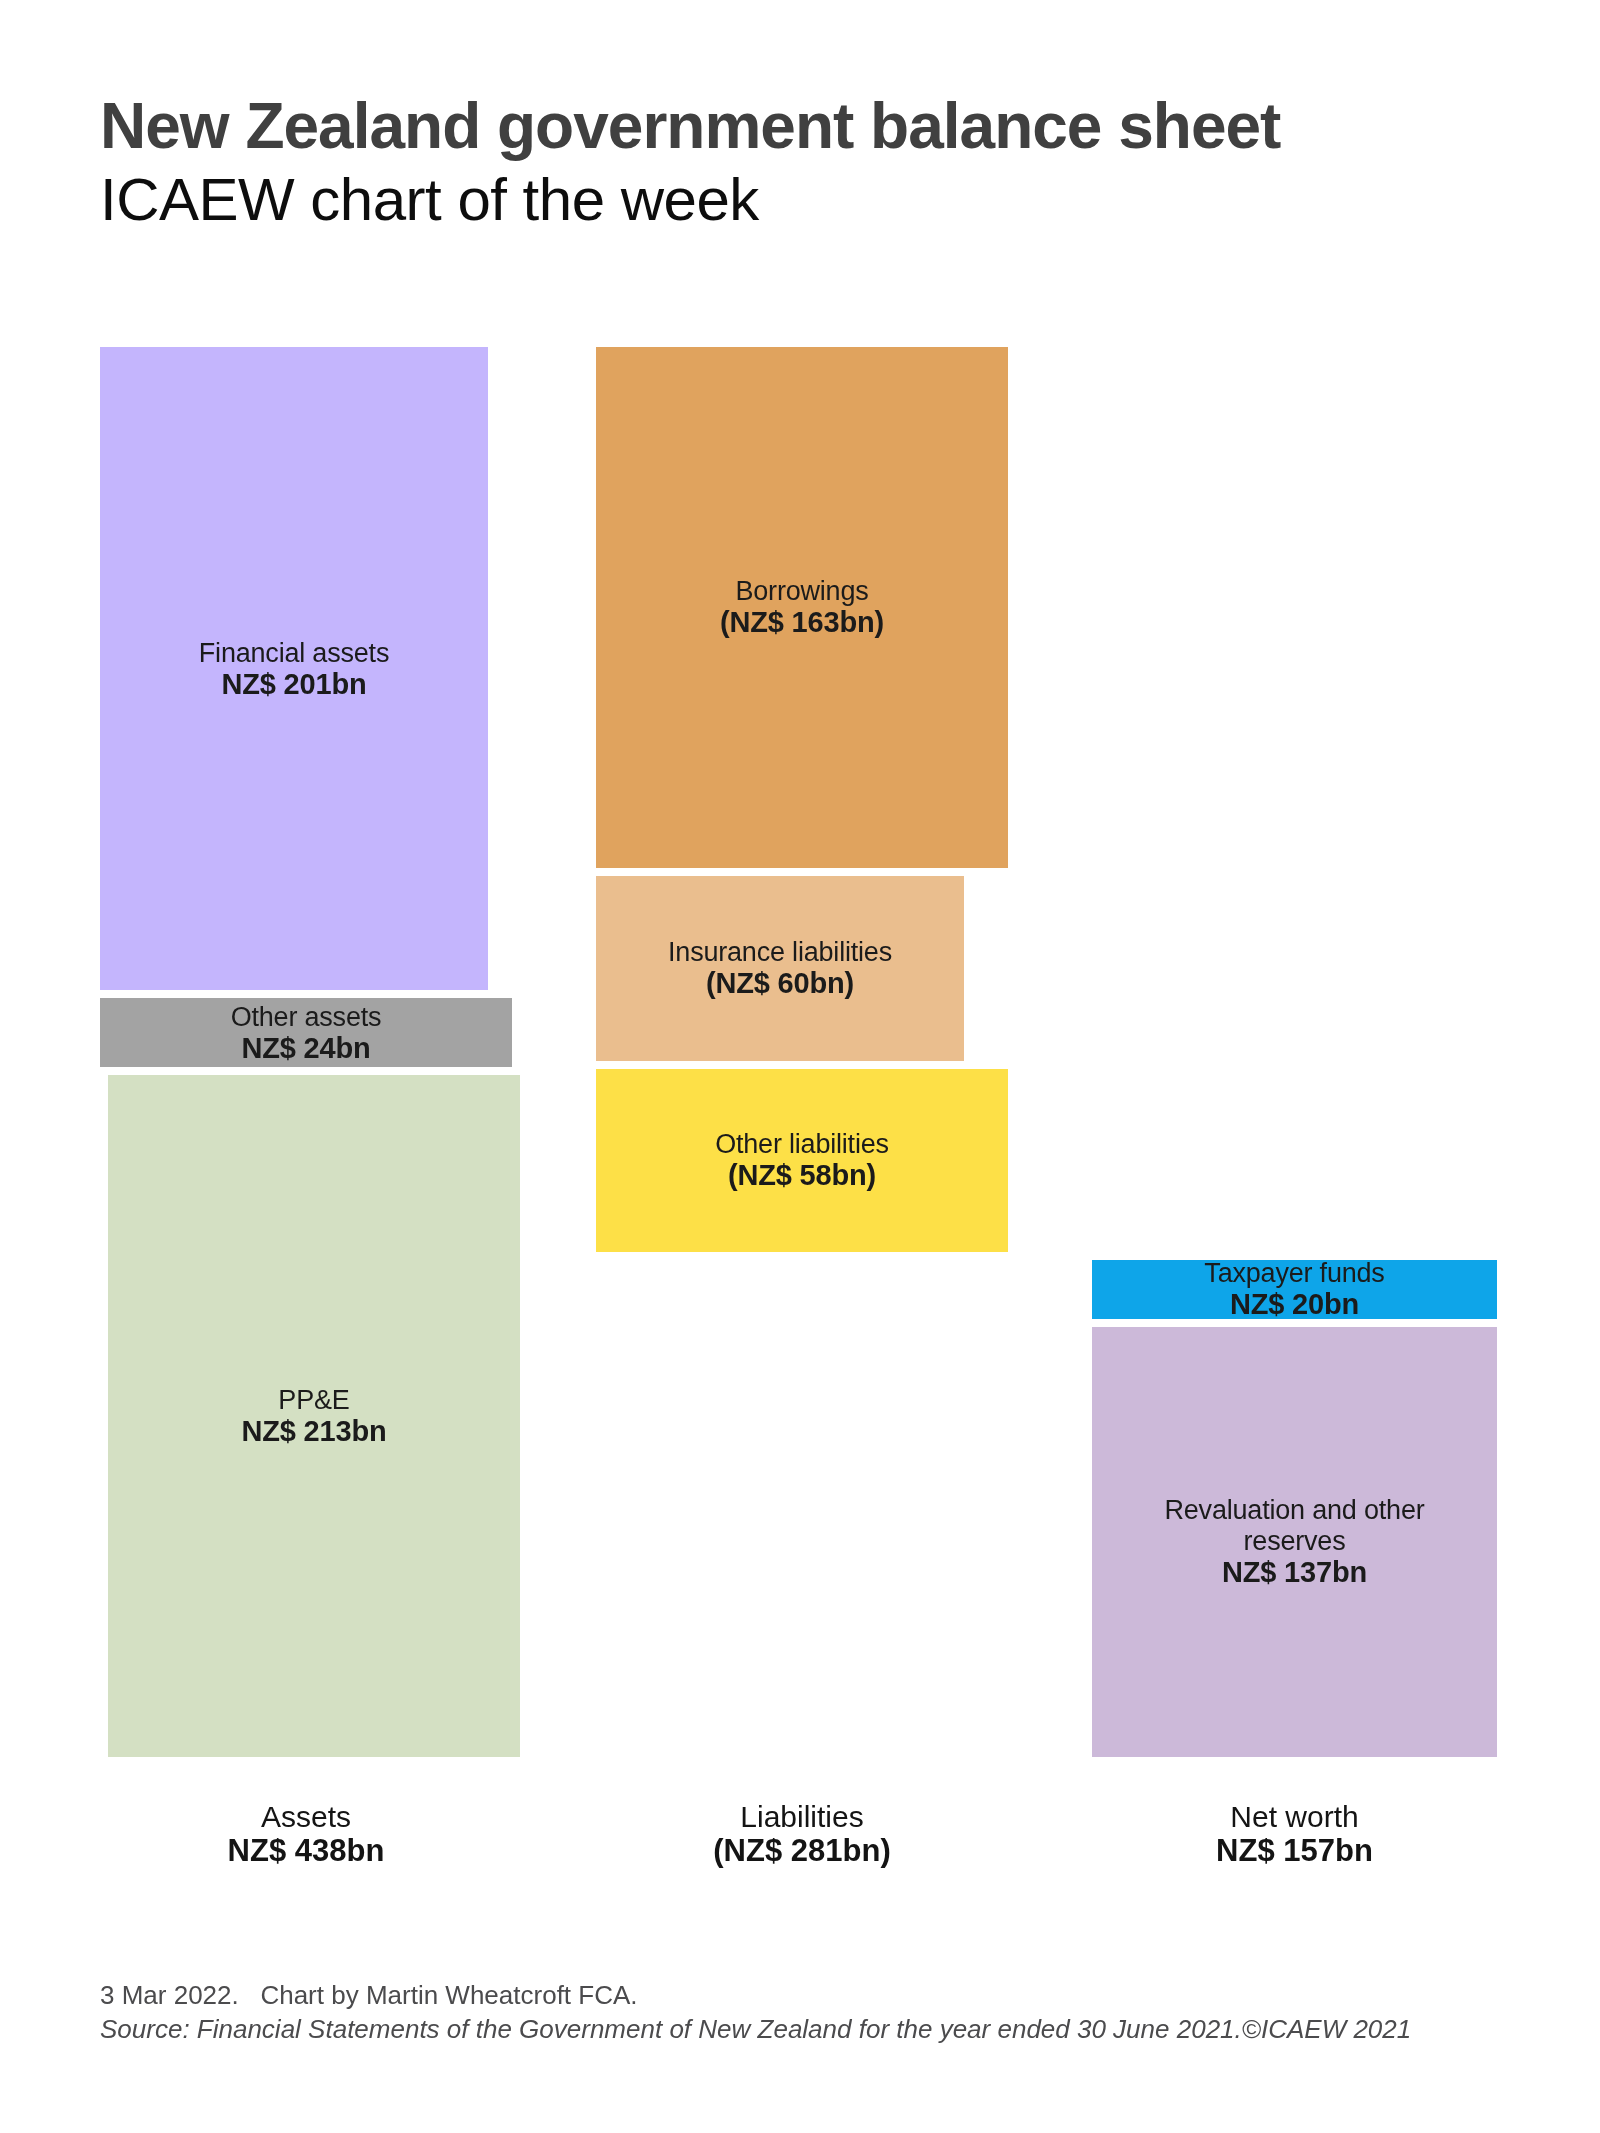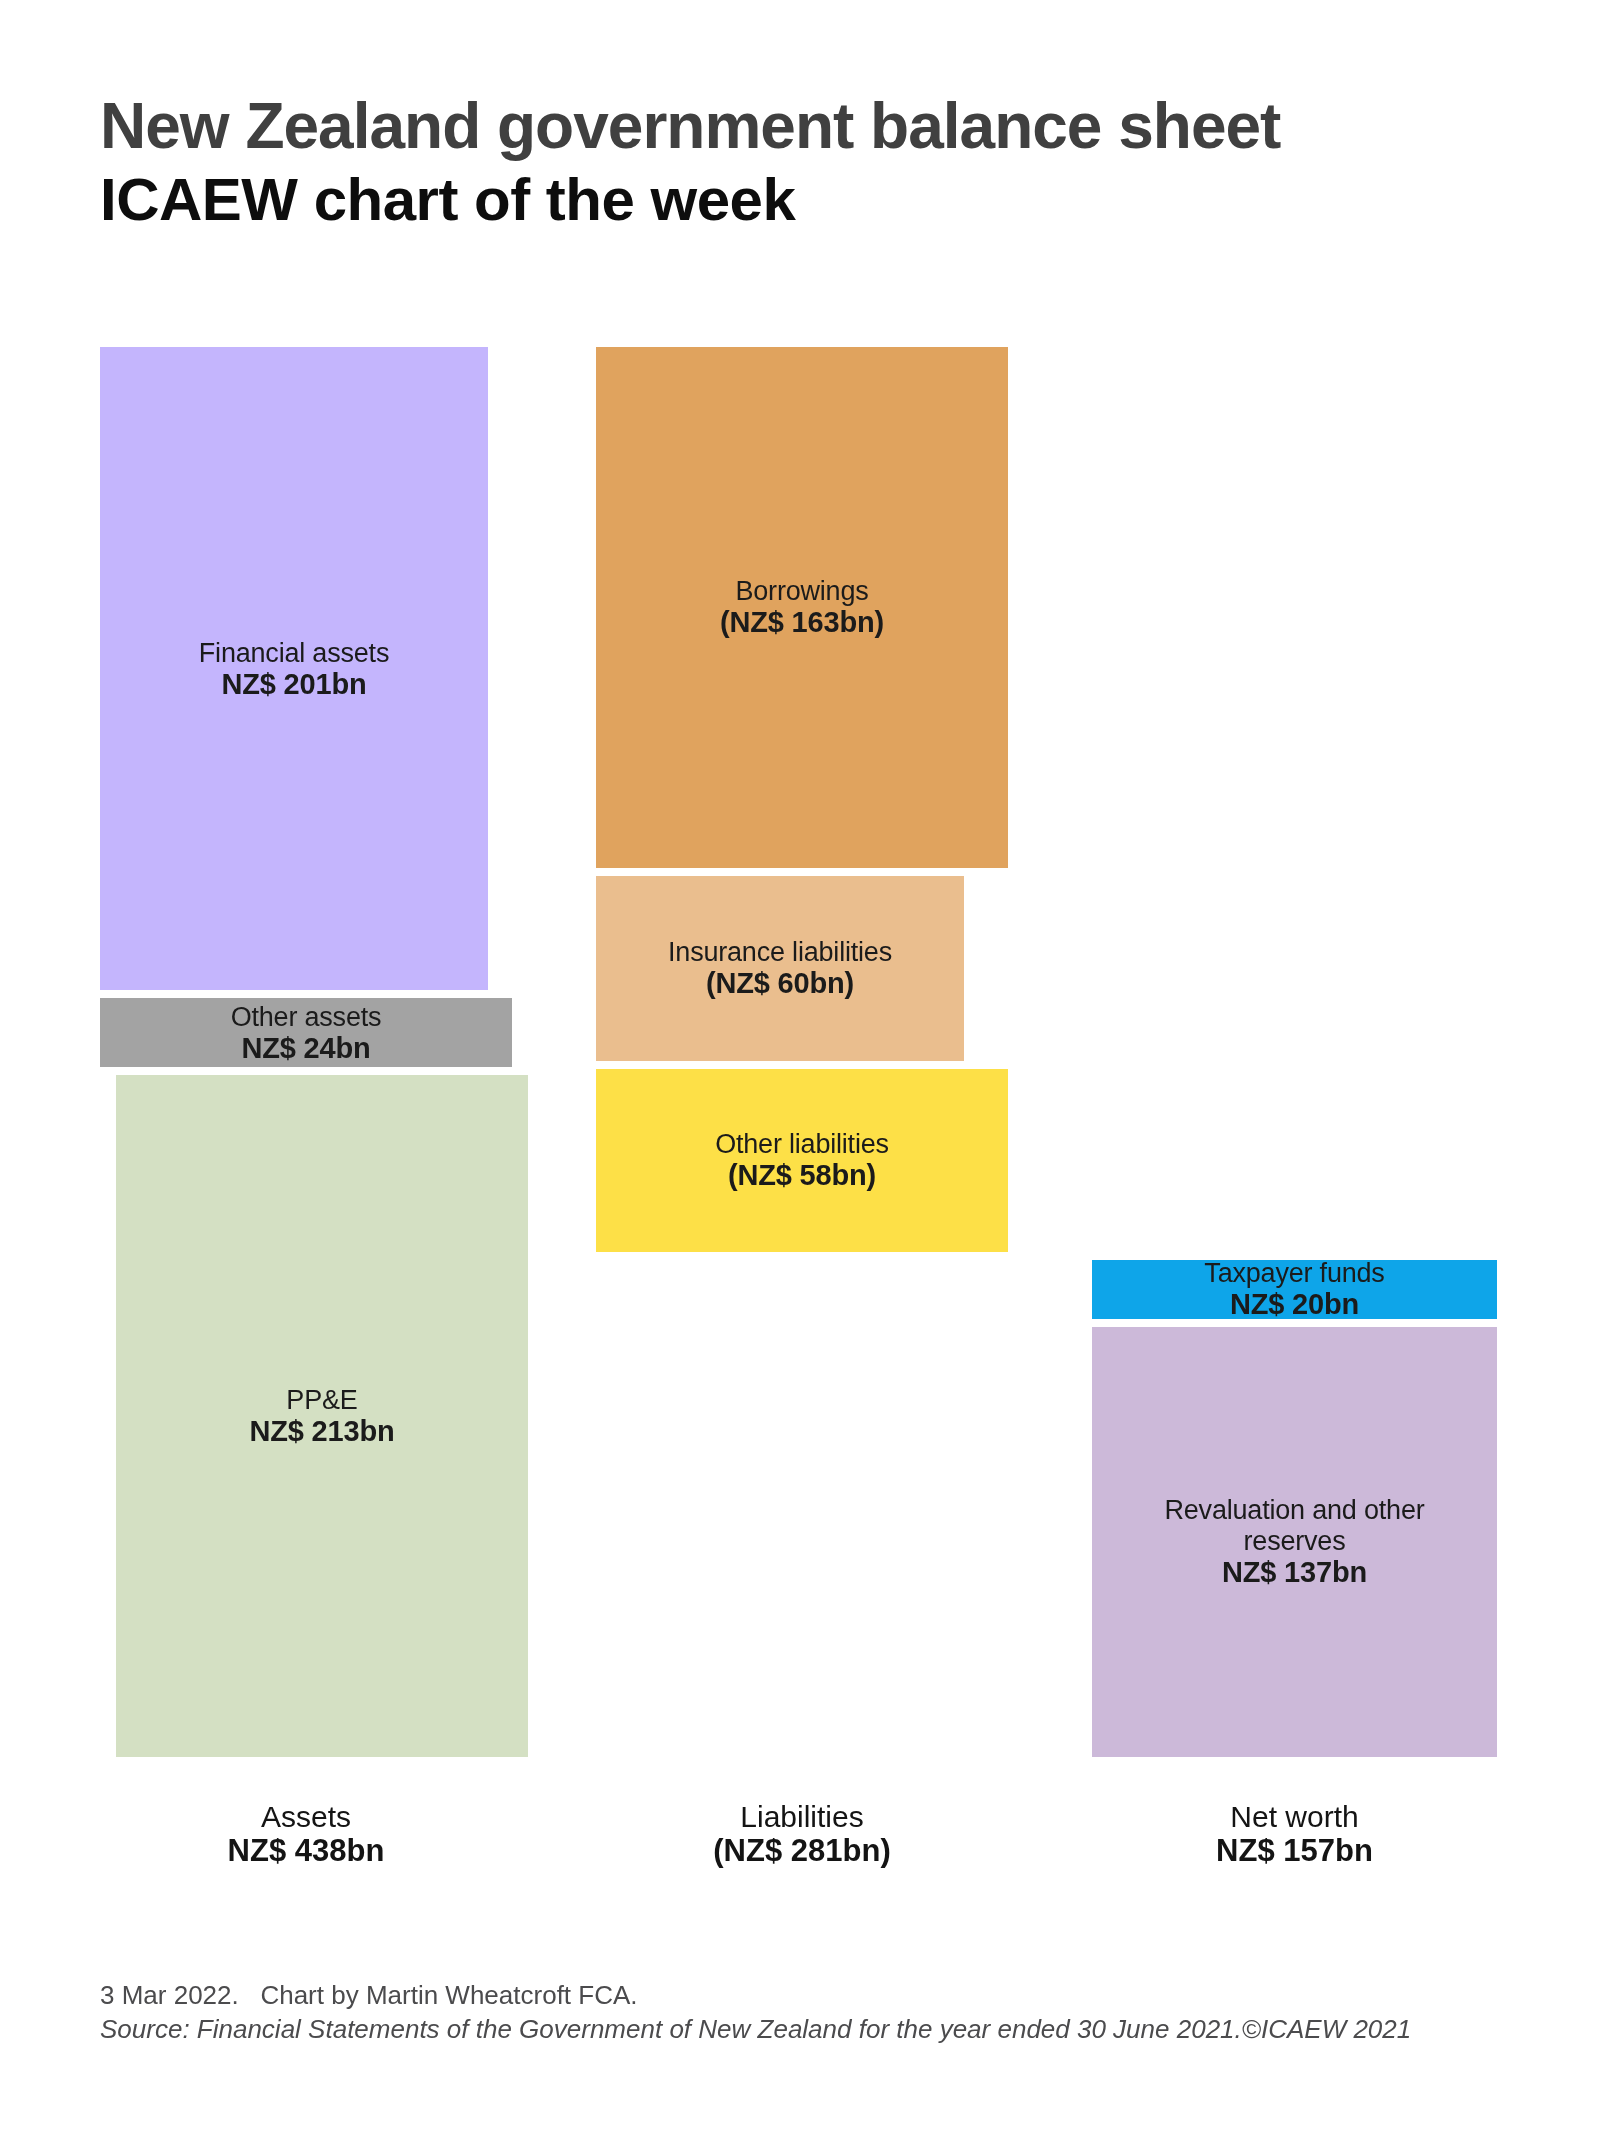--- a/index.html
+++ b/index.html
@@ -24,21 +24,21 @@
   .title {
     font-size: 64px;
     font-weight: 700;
     letter-spacing: -1px;
     line-height: 76px;
     color: #404040;
     white-space: nowrap;
   }
   .subtitle {
     font-size: 60px;
-    font-weight: 700;
+    font-weight: 400;
     letter-spacing: -0.5px;
     line-height: 72px;
     color: #0d0d0d;
     white-space: nowrap;
   }
   .chart {
     position: absolute;
     left: 0;
     top: 0;
     width: 1600px;
@@ -104,21 +104,21 @@
           <div class="seg-name">Financial assets</div>
           <div class="seg-value">NZ$ 201bn</div>
         </div>
       </div>
       <div class="bar-segment" style="left: 100px; width: 412px; top: 998.055px; height: 69.2603px; background: #a3a3a3;">
         <div class="seg-label">
           <div class="seg-name">Other assets</div>
           <div class="seg-value">NZ$ 24bn</div>
         </div>
       </div>
-      <div class="bar-segment" style="left: 116px; width: 412px; top: 1075.32px; height: 681.685px; background: rgb(212, 224, 195);">
+      <div class="bar-segment" style="left: 108px; width: 412px; top: 1075.32px; height: 681.685px; background: rgb(212, 224, 195);">
         <div class="seg-label">
           <div class="seg-name">PP&amp;E</div>
           <div class="seg-value">NZ$ 213bn</div>
         </div>
       </div>
       <div class="bar-segment" style="left: 596px; width: 412px; top: 347px; height: 520.726px; background: rgb(224, 163, 94);">
         <div class="seg-label">
           <div class="seg-name">Borrowings</div>
           <div class="seg-value">(NZ$ 163bn)</div>
         </div>

